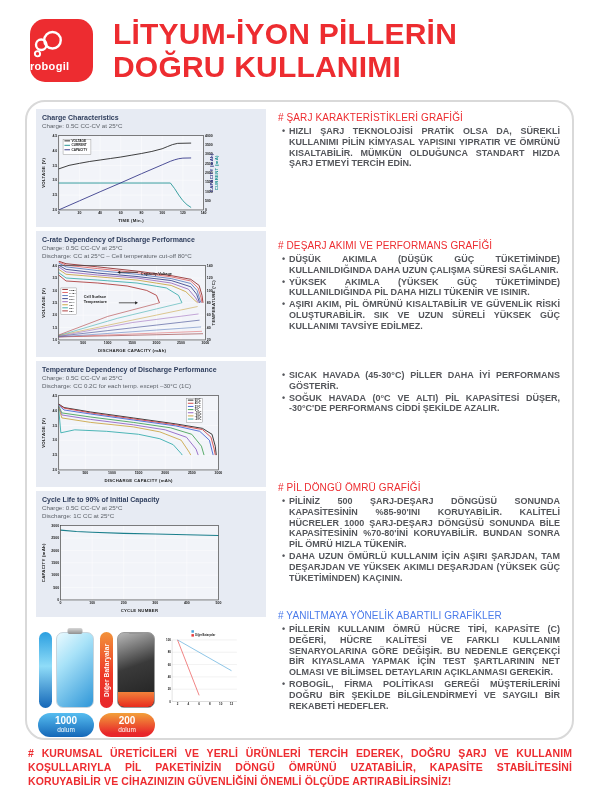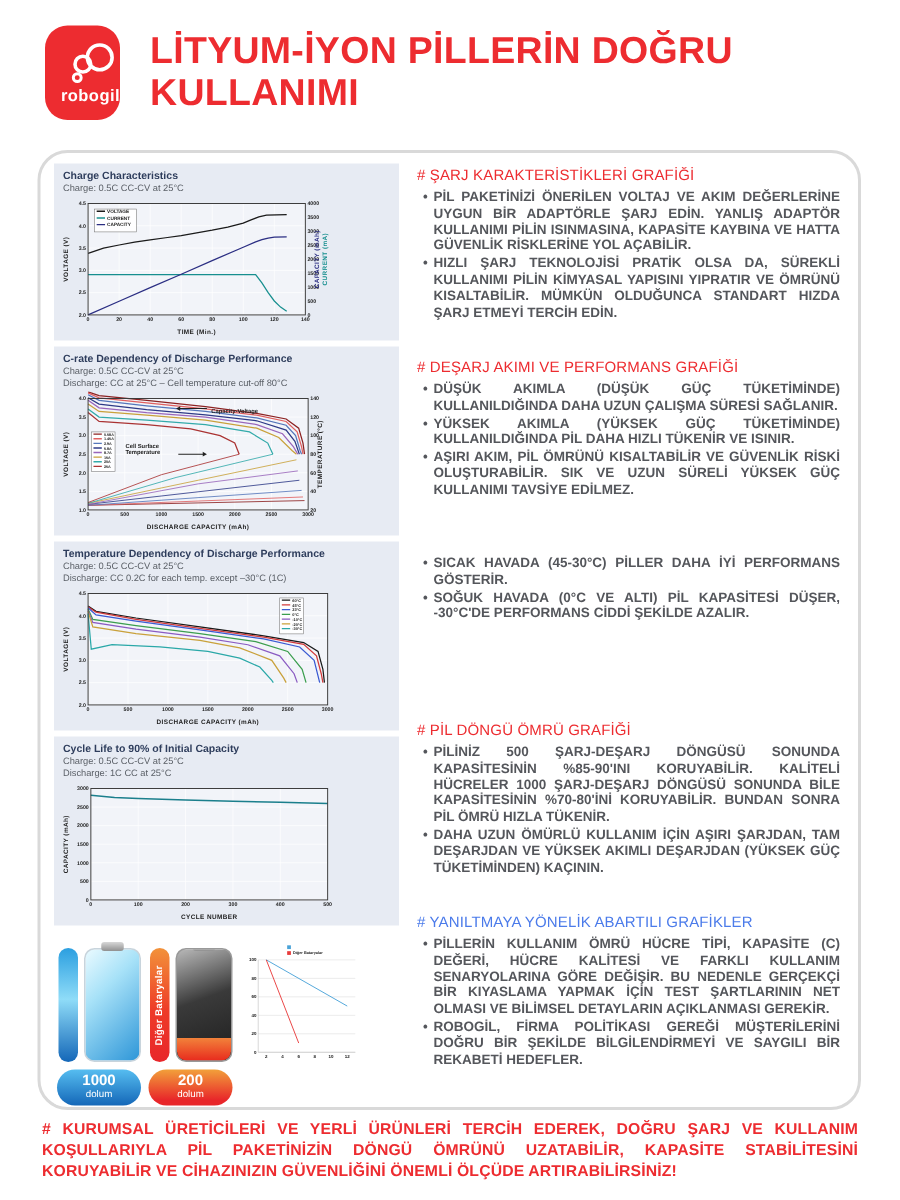--- a/index.html
+++ b/index.html
@@ -1,25 +1,25 @@
 <!DOCTYPE html>
 <html style="--red: #ed2c30; --blue: #4b7bea; --body: #54565b;"><head>
 <meta charset="utf-8">
 <style>
   *{box-sizing:border-box;margin:0;padding:0}
   :root{--red:#ed2c30;--blue:#4b7bea;--body:#54565b}
   body{width:600px;height:800px;position:relative;background:#fff;
        font-family:"Liberation Sans",sans-serif;overflow:hidden}
   
   .header{position:absolute;top:17px;left:30px;display:flex;align-items:center;gap:20px}
-  .logo{width:50px;height:63px;background:var(--red);border-radius:15px;display:flex;
-        flex-direction:column;align-items:flex-end;justify-content:center;flex:none}
+  .logo{width:63px;height:63px;background:var(--red);border-radius:15px;display:flex;
+        flex-direction:column;align-items:flex-start;justify-content:center;flex:none}
   .logo svg{width:36px;height:30px;display:block}
   .logo-text{color:#fff;font-size:11px;font-weight:bold;letter-spacing:.3px;margin-top:1px}
-  .title{color:var(--red);font-size:25px;line-height:1.1;font-weight:bold;width:445px;letter-spacing:.2px}
+  .title{color:var(--red);font-size:30px;line-height:1.1;font-weight:bold;width:445px;letter-spacing:.2px}
   
   .card{position:absolute;top:100px;left:25px;width:549px;height:640px;border:2px solid #d9d9d9;
         border-radius:20px;display:flex;padding:7px 8px 6px 9px;overflow:hidden}
   .left-col{width:230px;flex:none;display:flex;flex-direction:column}
   .panel{background:#e7ebf3;padding:5px 5px 3px 6px;margin-bottom:4px}
   .panel.white{background:#fff;padding:6px 0 0 2px;margin-bottom:0;display:flex;align-items:flex-start}
   .ct{font-size:7px;font-weight:bold;color:#2e3d5c;white-space:nowrap}
   .cs{font-size:6.2px;color:#5a5f66;margin-top:1px;white-space:nowrap}
   svg.chart{display:block;margin-top:2px}
   svg.mini{display:block;margin-left:2px;margin-top:2px}
@@ -379,23 +379,20 @@
           <text x="42.74" y="9.16" font-size="3.3" font-weight="bold" fill="#222">Diğer Bataryalar</text>
         </svg>
     </div>
   </div>
 
   <div class="right-col">
 
     <section class="sec red s1">
       <h3>#  ŞARJ KARAKTERİSTİKLERİ GRAFİĞİ</h3>
       <div class="bul">
-          <p>PİL PAKETİNİZİ ÖNERİLEN VOLTAJ VE AKIM DEĞERLERİNE UYGUN BİR ADAPTÖRLE ŞARJ EDİN. YANLIŞ ADAPTÖR KULLANIMI PİLİN ISINMASINA, KAPASİTE KAYBINA VE HATTA GÜVENLİK RİSKLERİNE YOL AÇABİLİR.</p>
-        </div>
-      <div class="bul">
           <p>HIZLI ŞARJ TEKNOLOJİSİ PRATİK OLSA DA, SÜREKLİ KULLANIMI PİLİN KİMYASAL YAPISINI YIPRATIR VE ÖMRÜNÜ KISALTABİLİR. MÜMKÜN OLDUĞUNCA STANDART HIZDA ŞARJ ETMEYİ TERCİH EDİN.</p>
         </div>
     </section>
 
     <section class="sec red s2">
       <h3>#  DEŞARJ AKIMI VE PERFORMANS GRAFİĞİ</h3>
       <div class="bul">
           <p>DÜŞÜK AKIMLA (DÜŞÜK GÜÇ TÜKETİMİNDE) KULLANILDIĞINDA DAHA UZUN ÇALIŞMA SÜRESİ SAĞLANIR.</p>
         </div>
       <div class="bul">

